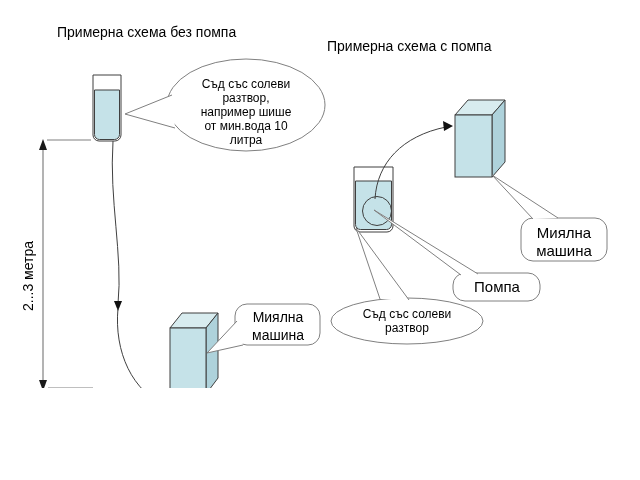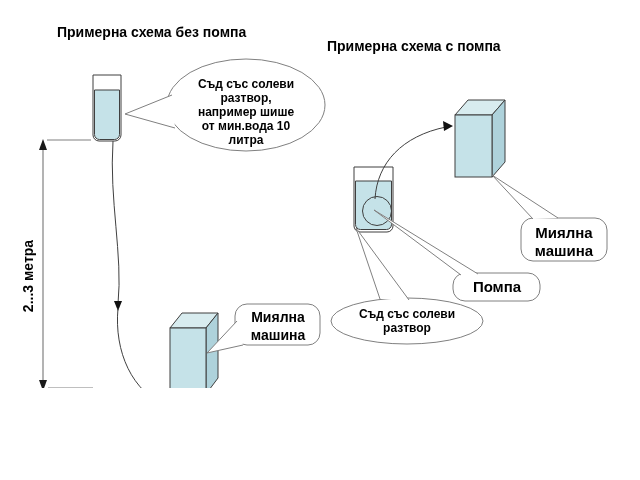--- a/index.html
+++ b/index.html
@@ -2,21 +2,20 @@
 <html><head>
 <meta charset="utf-8">
 <style>
   html,body { margin:0; padding:0; background:#ffffff; }
   .canvas {
     position:relative;
     width:640px; height:388px;
     background:#ffffff;
     font-family:"Liberation Sans", sans-serif;
     overflow:hidden;
-    font-weight:bold;
   }
   svg text {
     font-family:"Liberation Sans", sans-serif;
     fill:#000000;
   }
   .title   { font-size:14px; }
   .small   { font-size:12px; text-anchor:middle; }
   .label   { font-size:14px; text-anchor:middle; }
   .label-lg{ font-size:15px; text-anchor:middle; }
   .dimlbl  { font-size:14px; text-anchor:middle; }

